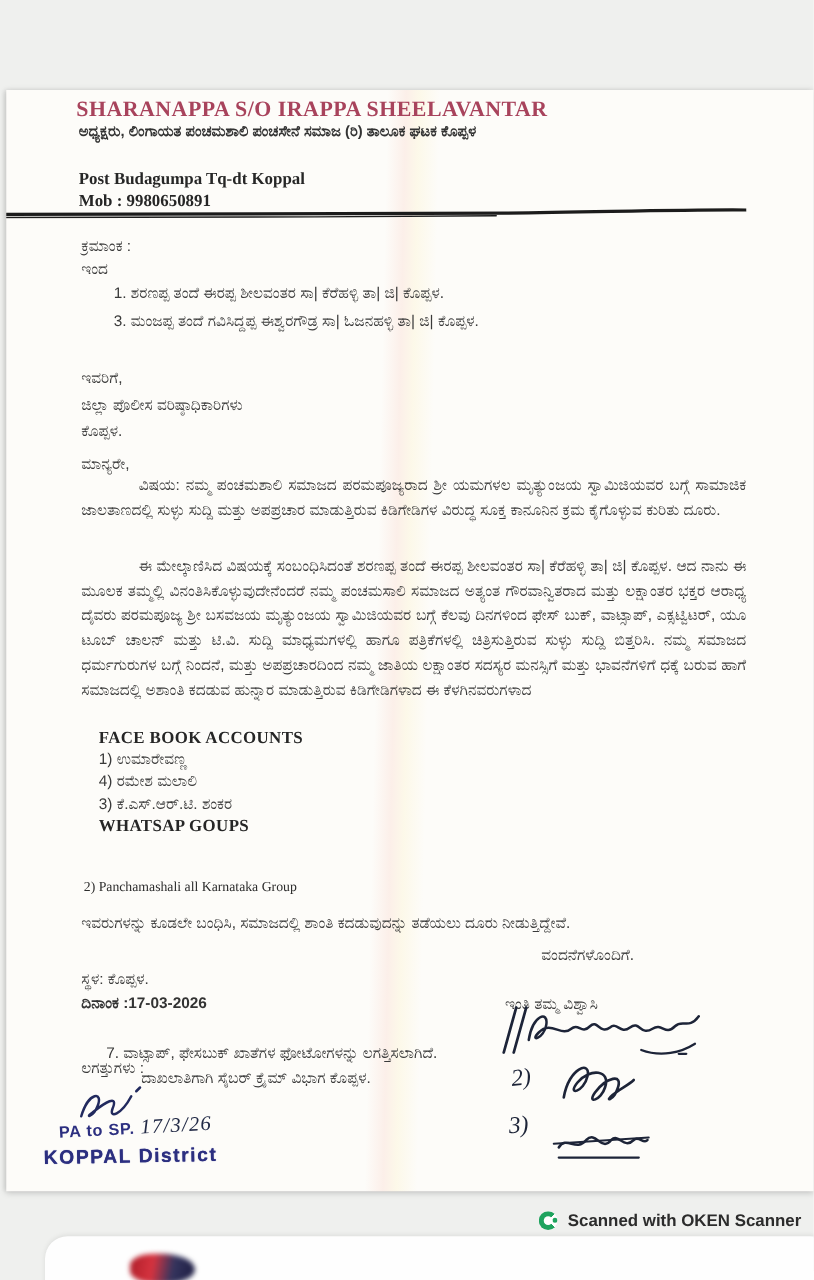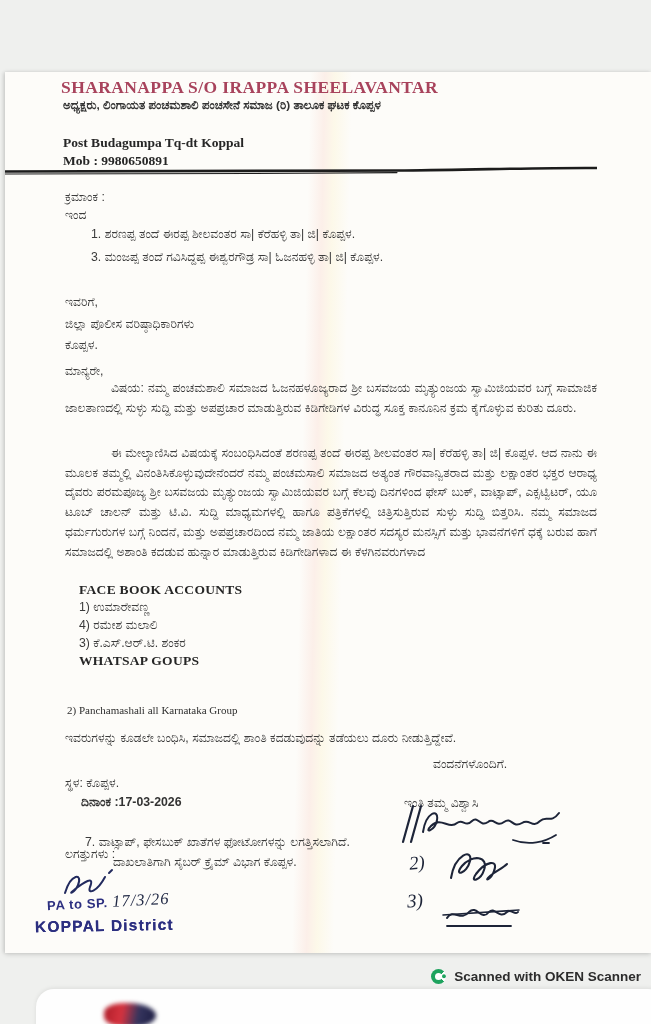--- a/index.html
+++ b/index.html
@@ -49,21 +49,21 @@
   .fbhead { top:510px; }
   .fbitem { left:74px; font-size:12.3px; color:#3a3a3a; }
   .fb0 { top:528px; } .fb1 { top:546px; } .fb2 { top:564px; }
   .wahead { top:581px; }
   .wa0 { top:596px; left:62px; width:530px; font-size:12.3px; color:#3a3a3a; line-height:19px; }
   .wa1 { top:632px; left:62px; font-family:"Liberation Serif", serif; font-size:11px; color:#2d2d2d; }
 
   .closing { top:656px; left:60px; }
   .regards { top:682px; left:428px; }
   .place   { top:701px; left:60px; }
-  .datetxt { top:720px; left:60px; font-weight:bold; color:#333;margin-left:16px; }
+  .datetxt { top:720px; left:60px; font-weight:bold; color:#333; }
   .yours   { top:721px; left:399px; }
 
   .attachlbl { top:772px; left:60px; }
   .attach1 { top:763px; left:80px; font-size:12.3px; color:#3a3a3a; }
   .attach2 { top:783px; left:108px; font-size:12.3px; color:#3a3a3a; }
 
   .sig-main { top:726px; left:388px; width:180px; height:55px; }
   .sigrow-num { font-family:"Liberation Serif", serif; font-style:italic; font-size:19px; color:#1d2438; }
   .num2 { top:780px; left:404px; transform:rotate(-6deg); }
   .sig2 { top:772px; left:432px; width:78px; height:44px; }
@@ -112,21 +112,21 @@
     <div class="kn senders">
       <div>1.  ಶರಣಪ್ಪ ತಂದೆ ಈರಪ್ಪ ಶೀಲವಂತರ ಸಾ| ಕೆರೆಹಳ್ಳಿ ತಾ| ಜಿ| ಕೊಪ್ಪಳ.</div>
       <div>3.  ಮಂಜಪ್ಪ ತಂದೆ ಗವಿಸಿದ್ದಪ್ಪ ಈಶ್ವರಗೌಡ್ರ ಸಾ| ಓಜನಹಳ್ಳಿ ತಾ| ಜಿ| ಕೊಪ್ಪಳ.</div>
     </div>
 
     <div class="kn tolbl">ಇವರಿಗೆ,</div>
     <div class="kn to1">ಜಿಲ್ಲಾ ಪೊಲೀಸ ವರಿಷ್ಠಾಧಿಕಾರಿಗಳು</div>
     <div class="kn to2">ಕೊಪ್ಪಳ.</div>
     <div class="kn salut">ಮಾನ್ಯರೇ,</div>
 
-    <div class="kn para subject">ವಿಷಯ: ನಮ್ಮ ಪಂಚಮಶಾಲಿ ಸಮಾಜದ ಓಜನಹಳೂಜ್ಯರಾದ ಶ್ರೀ ಬಸವಜಯ ಮೃತ್ಯುಂಜಯ ಸ್ವಾಮಿಜಿಯವರ ಬಗ್ಗೆ ಸಾಮಾಜಿಕ ಜಾಲತಾಣದಲ್ಲಿ ಸುಳ್ಳು ಸುದ್ದಿ ಮತ್ತು ಅಪಪ್ರಚಾರ ಮಾಡುತ್ತಿರುವ ಕಿಡಿಗೇಡಿಗಳ ವಿರುದ್ಧ ಸೂಕ್ತ ಕಾನೂನಿನ ಕ್ರಮ ಕೈಗೊಳ್ಳುವ ಕುರಿತು ದೂರು.</div>
+    <div class="kn para subject">ವಿಷಯ: ನಮ್ಮ ಪಂಚಮಶಾಲಿ ಸಮಾಜದ ಪರಮಪೂಜ್ಯರಾದ ಶ್ರೀ ಯಮಗಳಲ ಮೃತ್ಯುಂಜಯ ಸ್ವಾಮಿಜಿಯವರ ಬಗ್ಗೆ ಸಾಮಾಜಿಕ ಜಾಲತಾಣದಲ್ಲಿ ಸುಳ್ಳು ಸುದ್ದಿ ಮತ್ತು ಅಪಪ್ರಚಾರ ಮಾಡುತ್ತಿರುವ ಕಿಡಿಗೇಡಿಗಳ ವಿರುದ್ಧ ಸೂಕ್ತ ಕಾನೂನಿನ ಕ್ರಮ ಕೈಗೊಳ್ಳುವ ಕುರಿತು ದೂರು.</div>
     <div class="kn para bodytxt">ಈ ಮೇಲ್ಕಾಣಿಸಿದ ವಿಷಯಕ್ಕೆ ಸಂಬಂಧಿಸಿದಂತೆ ಶರಣಪ್ಪ ತಂದೆ ಈರಪ್ಪ ಶೀಲವಂತರ ಸಾ| ಕೆರೆಹಳ್ಳಿ ತಾ| ಜಿ| ಕೊಪ್ಪಳ. ಆದ ನಾನು ಈ ಮೂಲಕ ತಮ್ಮಲ್ಲಿ ವಿನಂತಿಸಿಕೊಳ್ಳುವುದೇನೆಂದರೆ ನಮ್ಮ ಪಂಚಮಸಾಲಿ ಸಮಾಜದ ಅತ್ಯಂತ ಗೌರವಾನ್ವಿತರಾದ ಮತ್ತು ಲಕ್ಷಾಂತರ ಭಕ್ತರ ಆರಾಧ್ಯ ದೈವರು ಪರಮಪೂಜ್ಯ ಶ್ರೀ ಬಸವಜಯ ಮೃತ್ಯುಂಜಯ ಸ್ವಾಮಿಜಿಯವರ ಬಗ್ಗೆ ಕೆಲವು ದಿನಗಳಿಂದ ಫೇಸ್ ಬುಕ್, ವಾಟ್ಸಾಪ್, ಎಕ್ಸಟ್ವಿಟರ್, ಯೂ ಟೂಬ್ ಚಾಲನ್ ಮತ್ತು ಟಿ.ವಿ. ಸುದ್ದಿ ಮಾಧ್ಯಮಗಳಲ್ಲಿ ಹಾಗೂ ಪತ್ರಿಕೆಗಳಲ್ಲಿ ಚಿತ್ರಿಸುತ್ತಿರುವ ಸುಳ್ಳು ಸುದ್ದಿ ಬಿತ್ತರಿಸಿ. ನಮ್ಮ ಸಮಾಜದ ಧರ್ಮಗುರುಗಳ ಬಗ್ಗೆ ನಿಂದನೆ, ಮತ್ತು ಅಪಪ್ರಚಾರದಿಂದ ನಮ್ಮ ಜಾತಿಯ ಲಕ್ಷಾಂತರ ಸದಸ್ಯರ ಮನಸ್ಸಿಗೆ ಮತ್ತು ಭಾವನೆಗಳಿಗೆ ಧಕ್ಕೆ ಬರುವ ಹಾಗೆ ಸಮಾಜದಲ್ಲಿ ಅಶಾಂತಿ ಕದಡುವ ಹುನ್ನಾರ ಮಾಡುತ್ತಿರುವ ಕಿಡಿಗೇಡಿಗಳಾದ ಈ ಕೆಳಗಿನವರುಗಳಾದ</div>
 
     <div class="sechead fbhead">FACE BOOK ACCOUNTS</div>
     <div class="fbitem fb0">1) ಉಮಾರೇವಣ್ಣ</div>
     <div class="fbitem fb1">4) ರಮೇಶ ಮಲಾಲಿ</div>
     <div class="fbitem fb2">3) ಕೆ.ಎಸ್.ಆರ್.ಟಿ. ಶಂಕರ</div>
 
     <div class="sechead wahead">WHATSAP GOUPS</div>
     <div class="wa1">2) Panchamashali all Karnataka Group</div>
 

